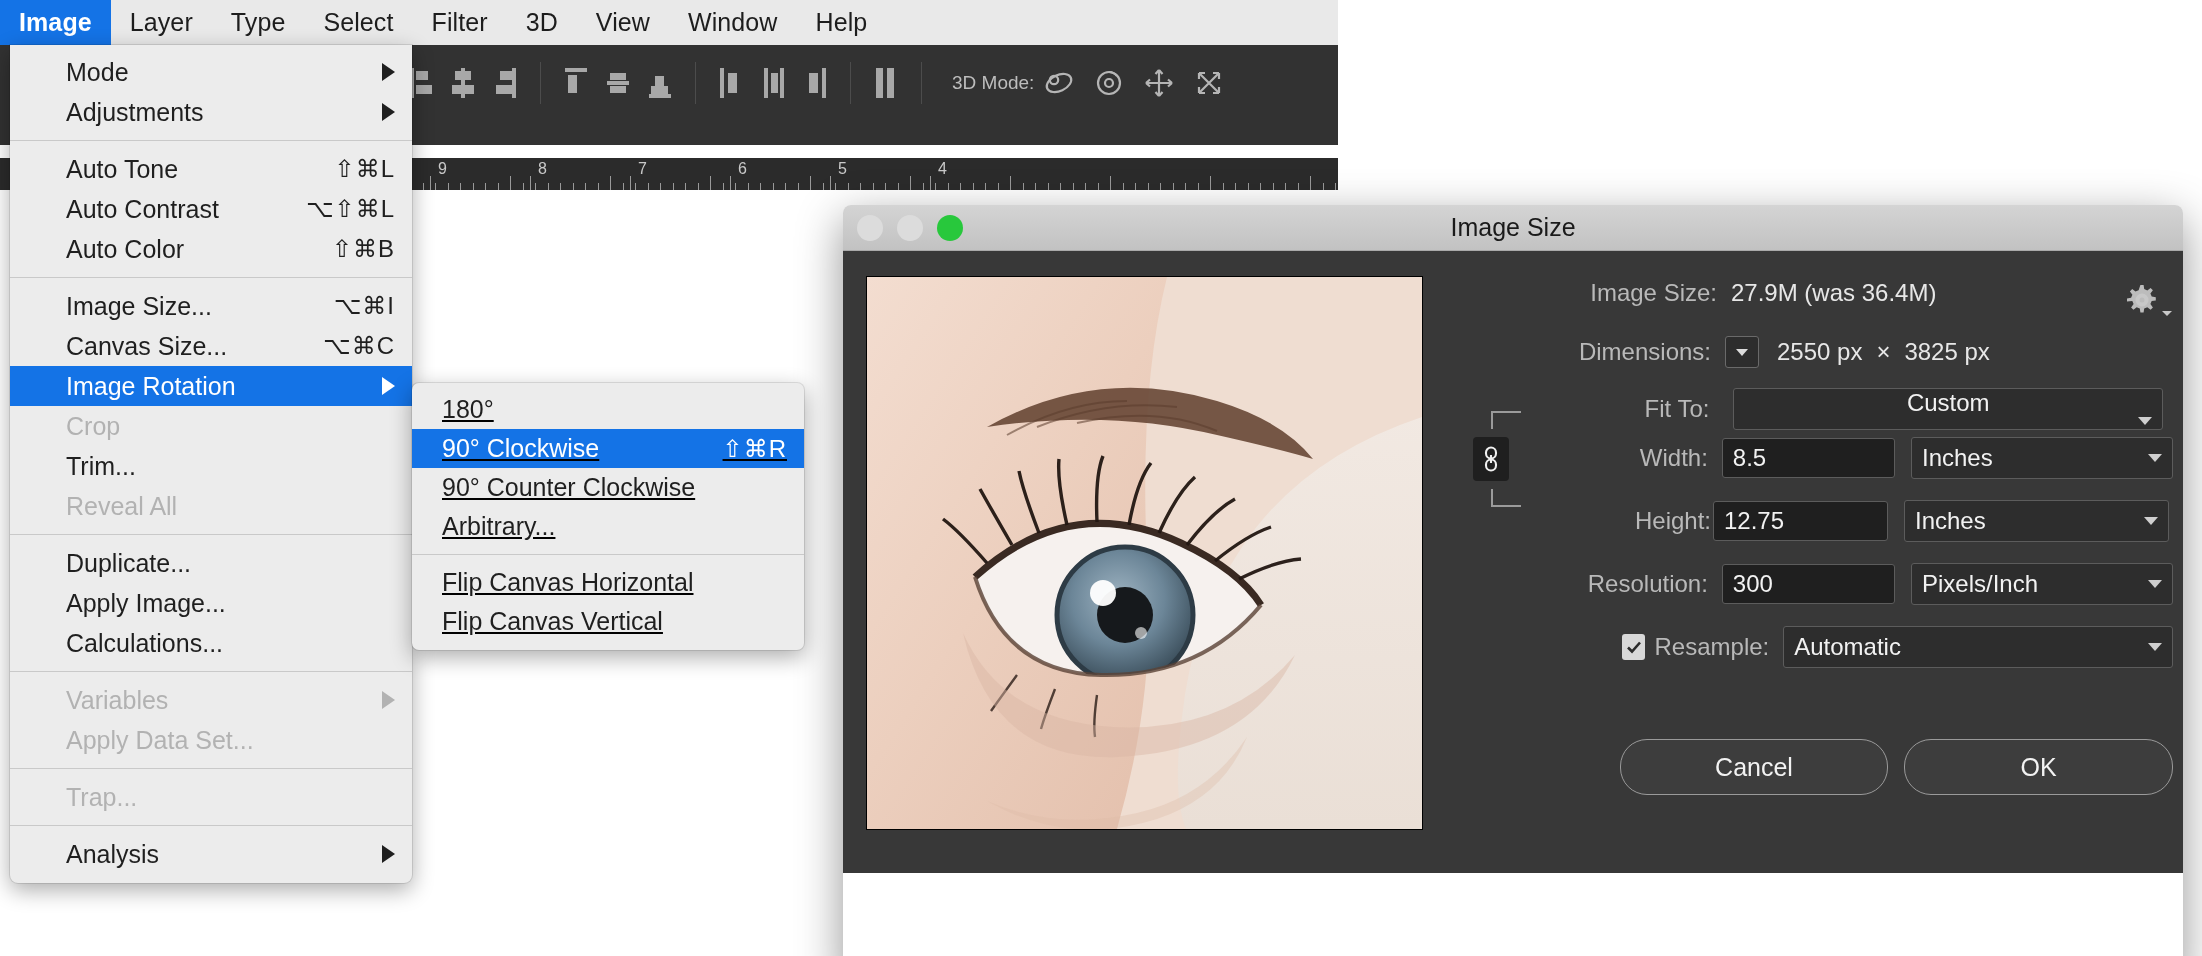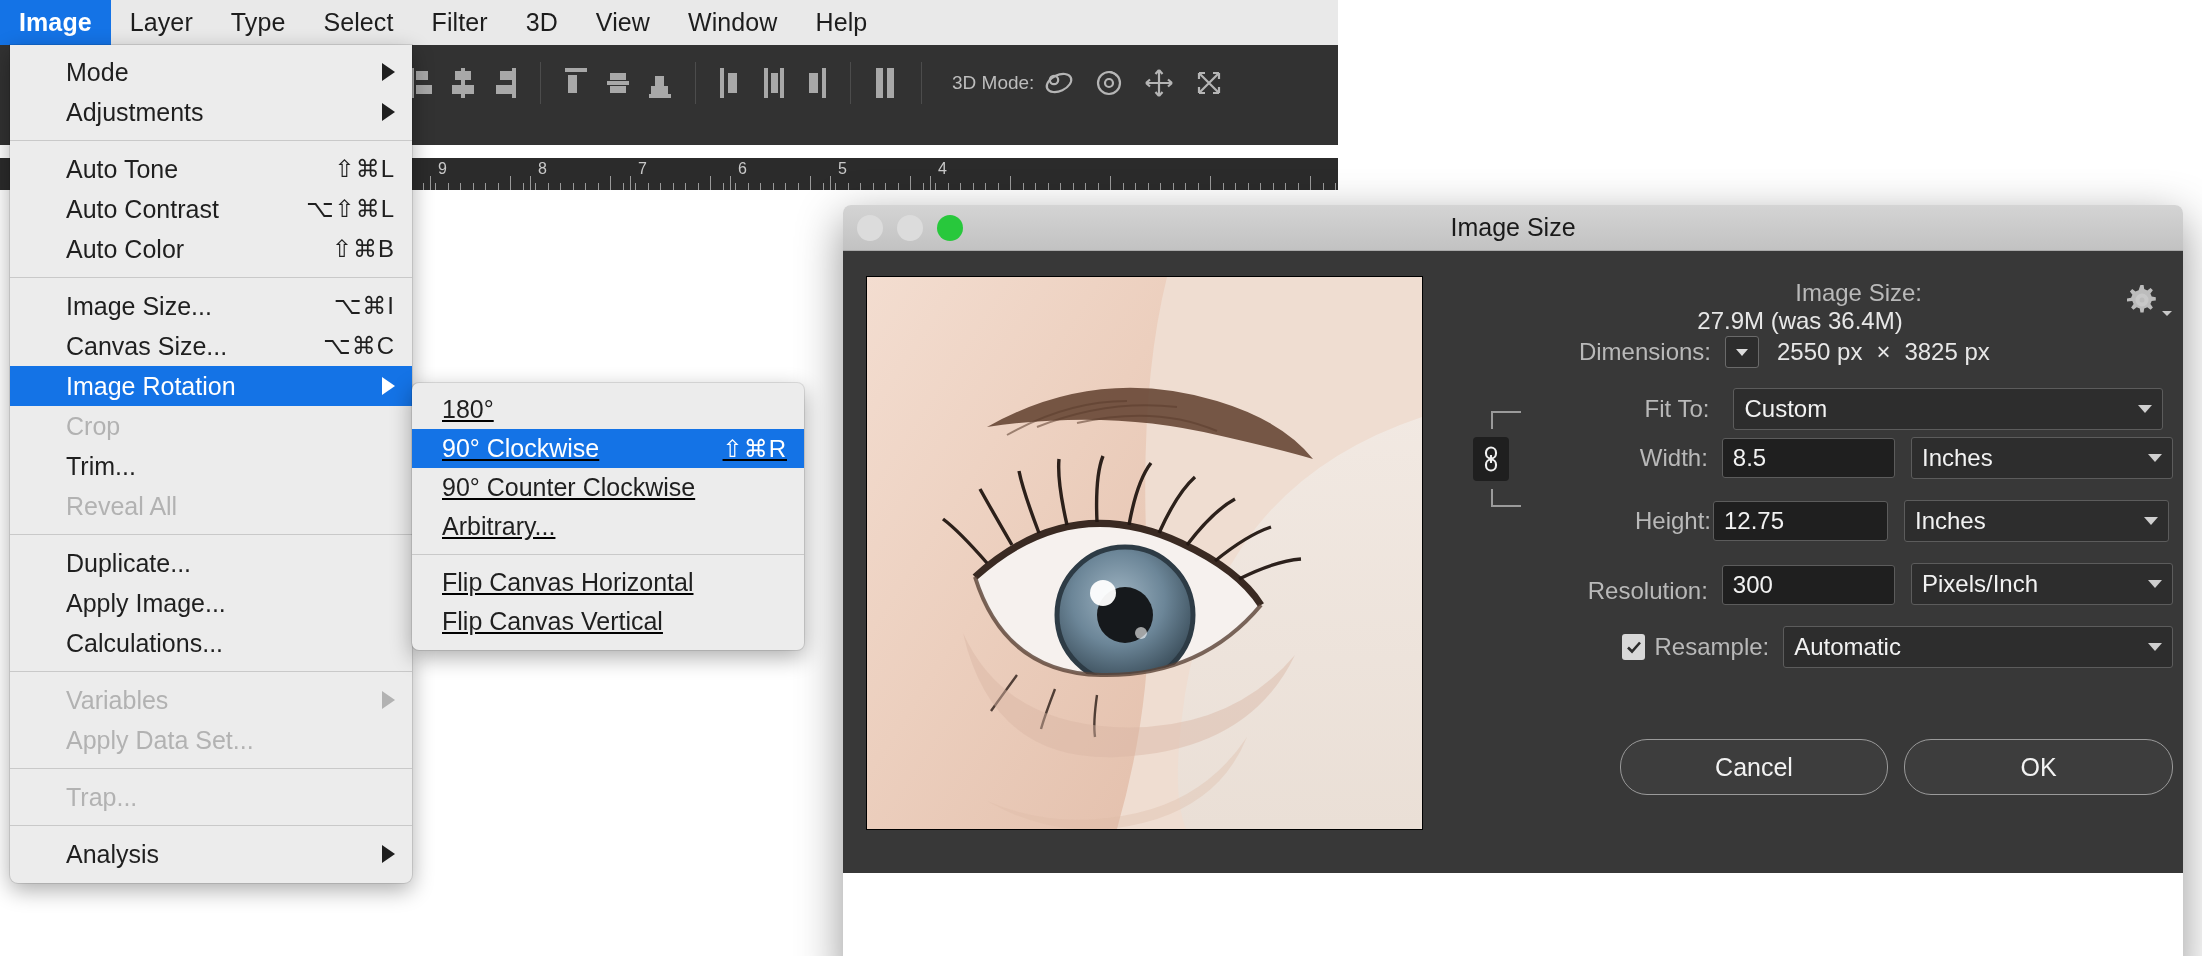--- a/index.html
+++ b/index.html
@@ -573,38 +573,38 @@
           <g fill="#c8c8c8">
             <path d="M17 10.5a6.5 6.5 0 1 0 0 13 6.5 6.5 0 0 0 0-13zm0 4a2.5 2.5 0 1 1 0 5 2.5 2.5 0 0 1 0-5z"></path>
             <path d="M15.4 2h3.2l.6 4.1 3.1 1.3 3.3-2.5 2.3 2.3-2.5 3.3 1.3 3.1 4.1.6v3.2l-4.1.6-1.3 3.1 2.5 3.3-2.3 2.3-3.3-2.5-3.1 1.3-.6 4.1h-3.2l-.6-4.1-3.1-1.3-3.3 2.5-2.3-2.3 2.5-3.3-1.3-3.1L2 18.6v-3.2l4.1-.6 1.3-3.1-2.5-3.3 2.3-2.3 3.3 2.5 3.1-1.3z" opacity="0.92"></path>
           </g>
         </svg>
         <svg width="12" height="12" viewBox="0 0 12 12" style="position:absolute;right:-14px;bottom:2px;">
           <path d="M1 4l5 5 5-5z" fill="#c8c8c8"></path>
         </svg>
       </div>
 
-      <div class="prow" style="left:0;top:28px;width:680px;flex-direction:column;">
+      <div class="prow" style="left:6px;top:28px;width:680px;">
         <div class="plabel" style="width:258px;">Image Size:</div>
         <div class="pvalue" style="margin-left:14px;">27.9M (was 36.4M)</div>
       </div>
 
       <div class="prow" style="left:0;top:85px;width:700px;">
         <div class="plabel" style="width:258px;">Dimensions:</div>
         <div class="minisel" style="margin-left:14px;">
             <span class="chev"></span>
           </div>
         <div class="pvalue" style="margin-left:18px;">2550 px</div>
         <div class="pvalue" style="margin-left:14px;">×</div>
         <div class="pvalue" style="margin-left:14px;">3825 px</div>
       </div>
 
       <div class="prow" style="left:0;top:137px;width:710px;">
         <div class="plabel" style="width:258px;">Fit To:</div>
-        <div class="select" style="margin-left:24px;width:432px;">
+        <div class="select" style="margin-left:24px;width:432px;flex-direction:column;">
           <span>Custom</span>
           <span class="chev"></span>
         </div>
       </div>
 
       <div id="linker">
         <div class="brk" style="left:18px;top:0;width:28px;height:16px;border-right:none;border-bottom:none;"></div>
         <div class="brk" style="left:18px;top:78px;width:28px;height:16px;border-right:none;border-top:none;"></div>
         <div style="position:absolute;left:0;top:26px;width:36px;height:44px;background:#1f1f1f;border-radius:4px;display:flex;align-items:center;justify-content:center;">
           <svg width="20" height="28" viewBox="0 0 20 28">
@@ -628,21 +628,21 @@
 
       <div class="prow" style="left:0;top:249px;width:720px;">
         <div class="plabel" style="width:258px;">Height:</div>
         <div class="field" style="margin-left:2px;width:175px;">12.75</div>
         <div class="select" style="margin-left:16px;width:265px;">
           <span>Inches</span>
           <span class="chev"></span>
         </div>
       </div>
 
-      <div class="prow" style="left:0;top:312px;width:720px;align-items:flex-end;">
+      <div class="prow" style="left:0;top:312px;width:720px;">
         <div class="plabel" style="width:258px;">Resolution:</div>
         <div class="field" style="margin-left:14px;width:175px;">300</div>
         <div class="select" style="margin-left:16px;width:265px;">
           <span>Pixels/Inch</span>
           <span class="chev"></span>
         </div>
       </div>
 
       <div class="prow" style="left:0;top:375px;width:720px;">
         <div style="width:200px;"></div>

